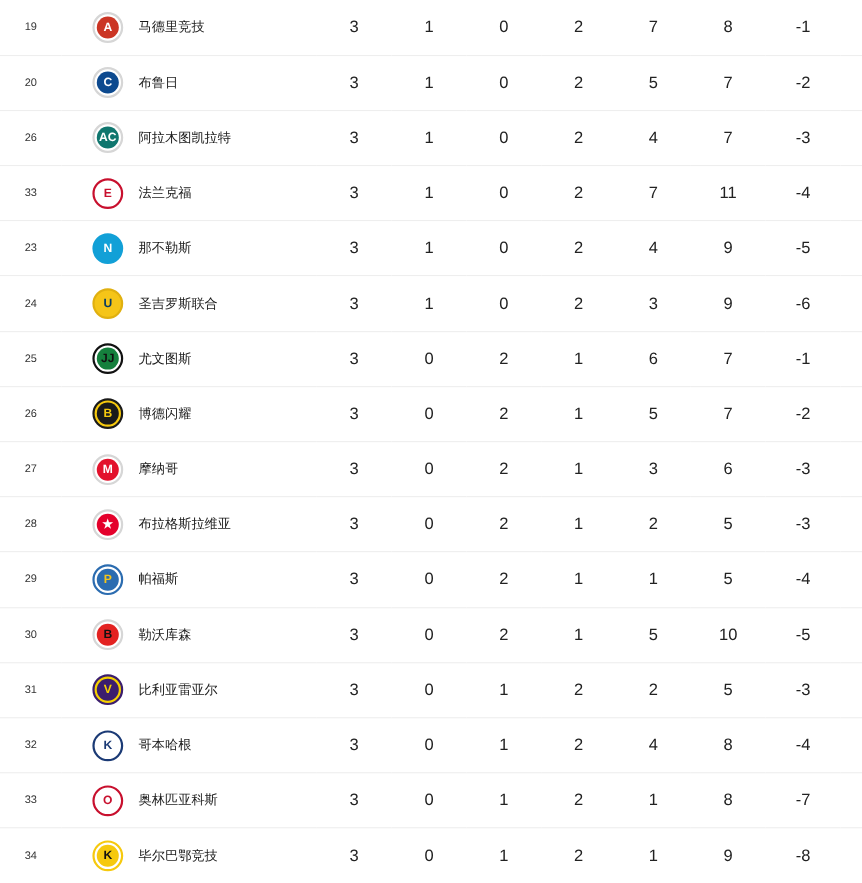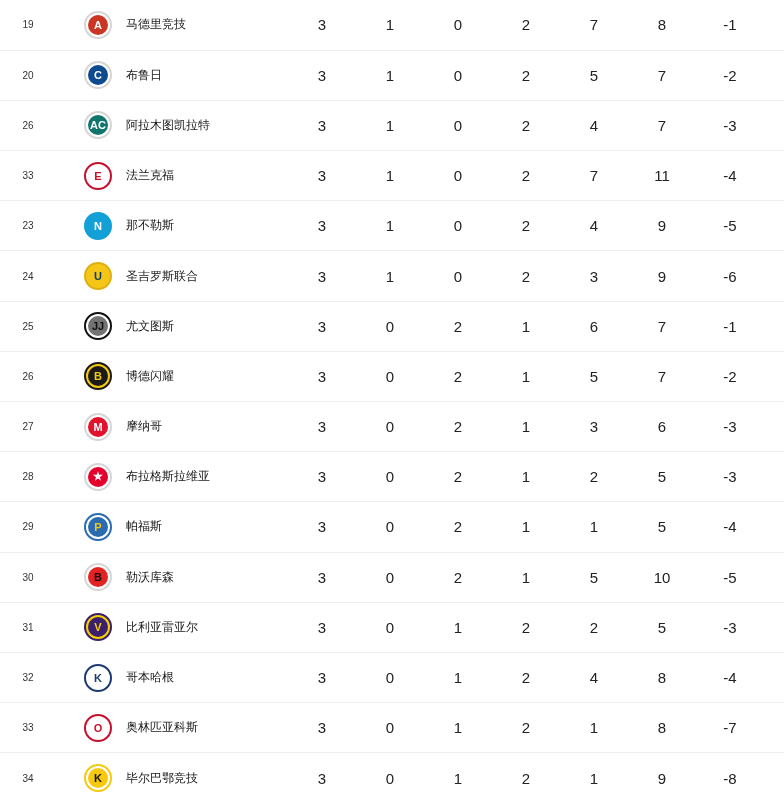--- a/index.html
+++ b/index.html
@@ -215,21 +215,21 @@
         <td class="gf">3</td>
         <td class="ga">9</td>
         <td class="gd neg">-6</td>
         <td class="pts">3</td>
       </tr>
       <tr>
         <td class="rank">25</td>
         <td class="team">
           <div class="team-cell">
             <span class="crest" style="background:#ffffff;border:2px solid #111111;">
-              <span class="inner" style="background:#737373;color:#111111;">JJ</span>
+              <span class="inner" style="background:#15803d;color:#111111;">JJ</span>
             </span>
             <span class="team-name">尤文图斯</span>
           </div>
         </td>
         <td class="played">3</td>
         <td class="won">0</td>
         <td class="drawn">2</td>
         <td class="lost">1</td>
         <td class="gf">6</td>
         <td class="ga">7</td>

